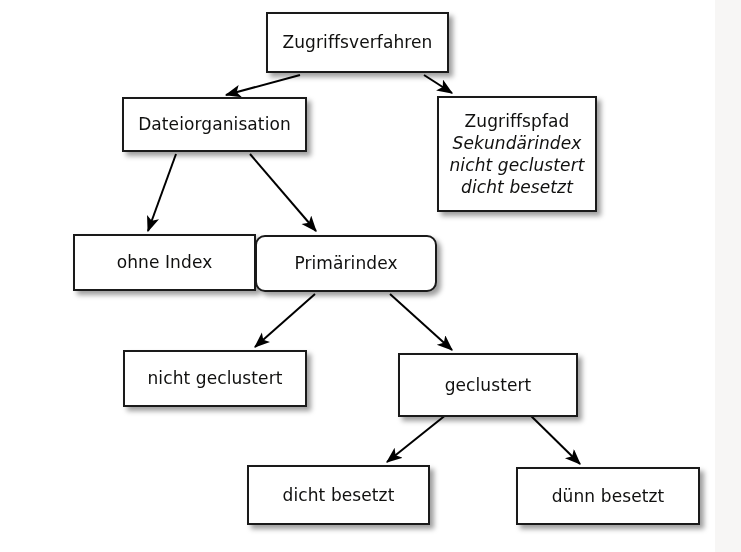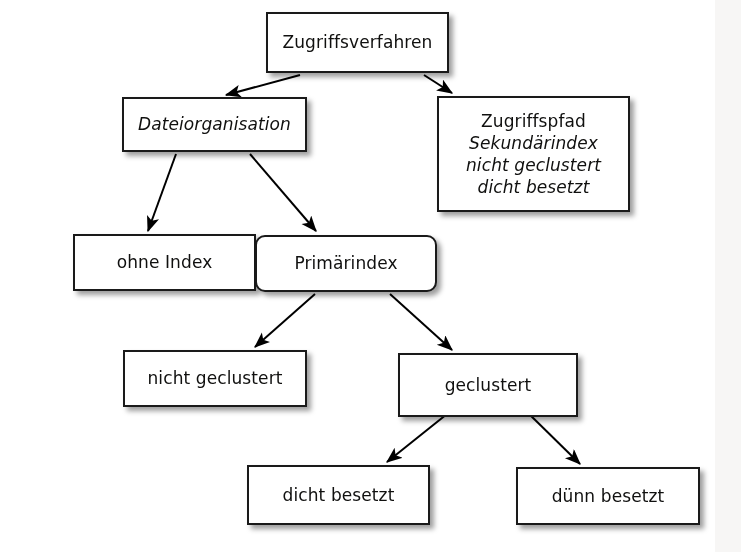--- a/index.html
+++ b/index.html
@@ -90,26 +90,26 @@
         <line x1="525" y1="410" x2="580" y2="464" stroke="#000000" stroke-width="2" marker-end="url(#arrowhead)"></line>
       </g>
   </svg>
 
   <div id="node-layer">
       <div class="node" style="left: 266px; top: 12px; width: 183px; height: 61px; background: rgb(255, 255, 255); border-color: rgb(26, 26, 26); color: rgb(16, 16, 15);">
         <div class="lines">
           <span class="ln">Zugriffsverfahren</span>
         </div>
       </div>
-      <div class="node" style="left: 122px; top: 97px; width: 185px; height: 55px; background: rgb(255, 255, 255); border-color: rgb(26, 26, 26); color: rgb(16, 16, 15); font-style: italic;">
+      <div class="node" style="left: 122px; top: 97px; width: 185px; height: 55px; background: rgb(255, 255, 255); border-color: rgb(26, 26, 26); color: rgb(16, 16, 15);">
         <div class="lines">
           <span class="ln">Dateiorganisation</span>
         </div>
       </div>
-      <div class="node" style="left: 437px; top: 96px; width: 193px; height: 116px; background: rgb(255, 255, 255); border-color: rgb(26, 26, 26); color: rgb(16, 16, 15);">
+      <div class="node" style="left: 437px; top: 96px; width: 160px; height: 116px; background: rgb(255, 255, 255); border-color: rgb(26, 26, 26); color: rgb(16, 16, 15);">
         <div class="lines">
           <span class="ln">Zugriffspfad</span>
           <span class="ln it">Sekundärindex</span>
           <span class="ln it">nicht geclustert</span>
           <span class="ln it">dicht besetzt</span>
         </div>
       </div>
       <div class="node" style="left: 31px; top: 234px; width: 183px; height: 57px; background: rgb(255, 255, 255); border-color: rgb(26, 26, 26); color: rgb(16, 16, 15); margin-left: 42px;">
         <div class="lines">
           <span class="ln">ohne Index</span>

